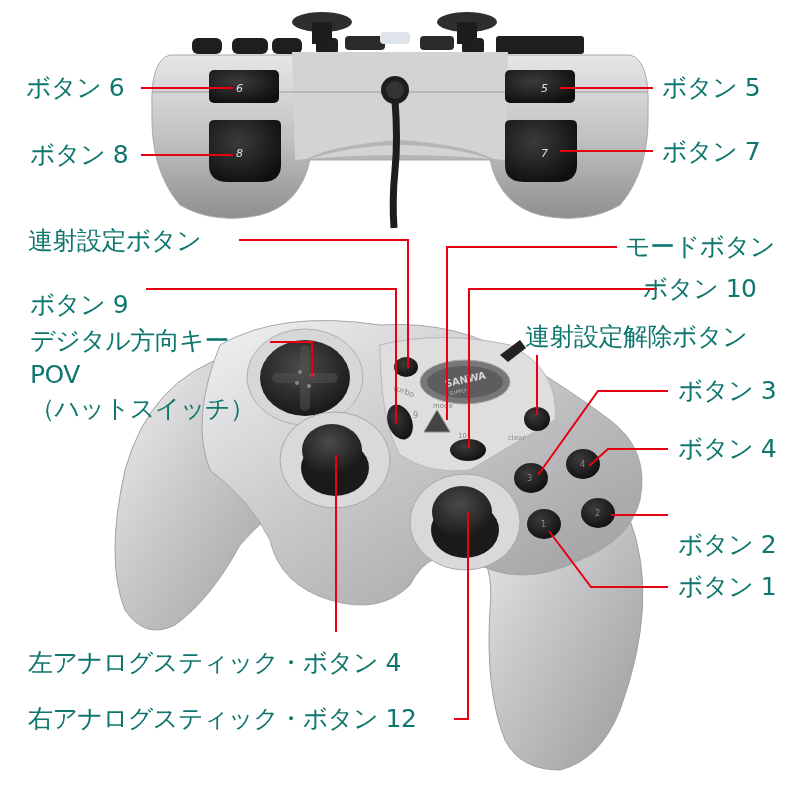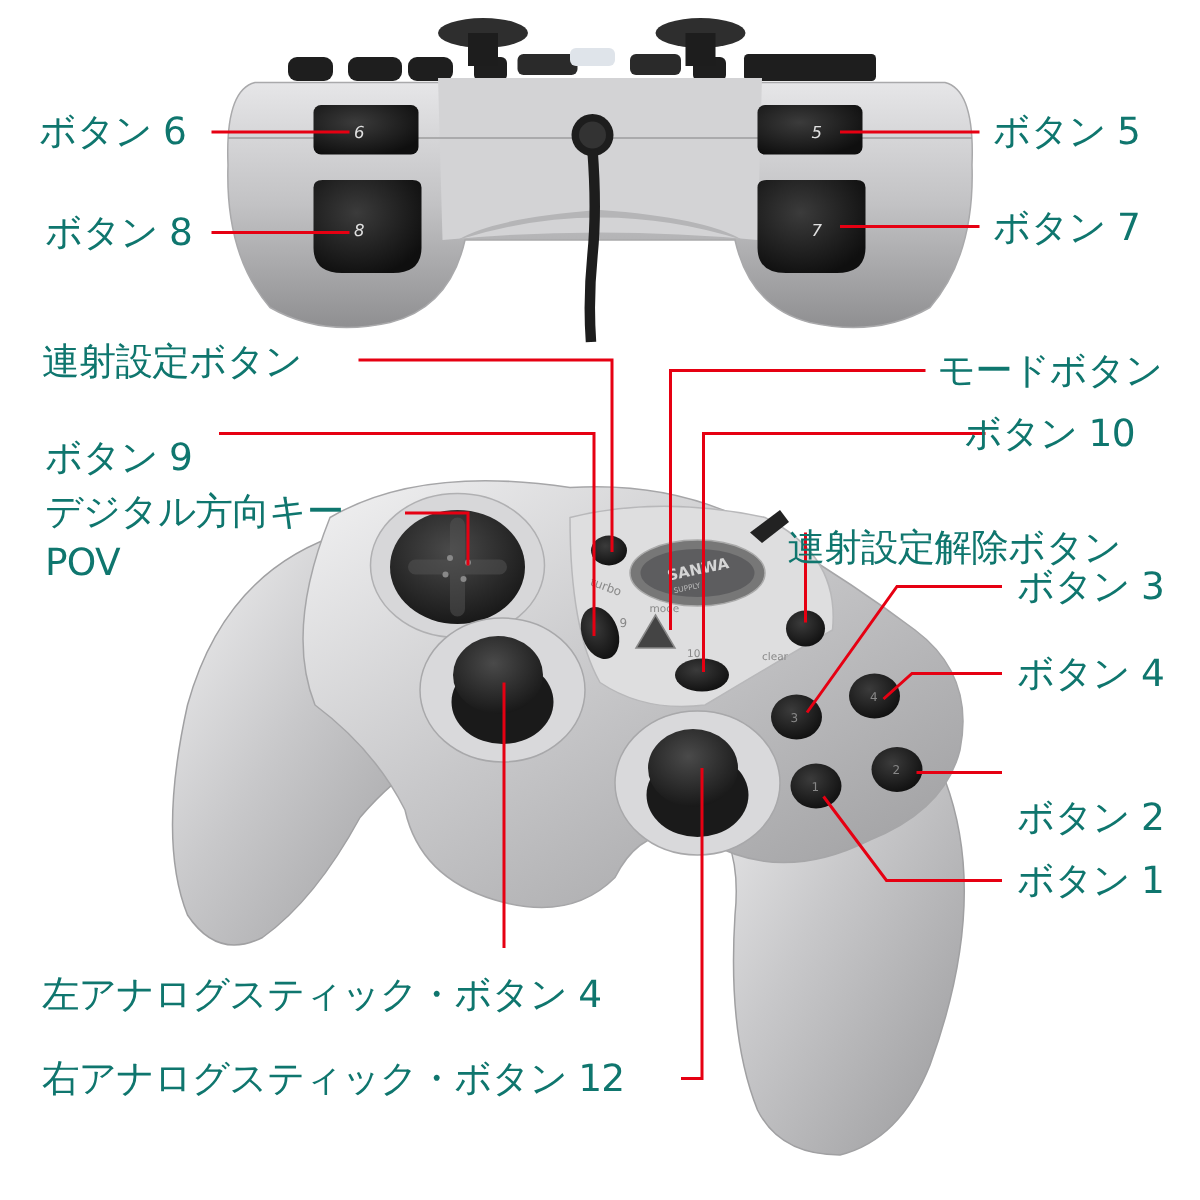--- a/index.html
+++ b/index.html
@@ -158,24 +158,25 @@
 <div class="lbl" style="left:26px; top:73px;">ボタン 6</div>
 <div class="lbl" style="left:30px; top:140px;">ボタン 8</div>
 <div class="lbl" style="left:662px; top:73px;">ボタン 5</div>
 <div class="lbl" style="left:662px; top:137px;">ボタン 7</div>
 
 <div class="lbl" style="left:28px; top:226px;">連射設定ボタン</div>
 <div class="lbl" style="left:30px; top:290px;">ボタン 9</div>
 <div class="lbl ml" style="left:30px; top:324px;">
   <div>デジタル方向キー</div>
   <div>POV</div>
+  <div>（ハットスイッチ）</div>
 </div>
 
 <div class="lbl" style="left:625px; top:232px;">モードボタン</div>
 <div class="lbl" style="left:643px; top:274px;">ボタン 10</div>
-<div class="lbl" style="left:525px; top:322px;margin-top:28px;">連射設定解除ボタン</div>
+<div class="lbl" style="left:525px; top:322px;">連射設定解除ボタン</div>
 <div class="lbl" style="left:678px; top:376px;">ボタン 3</div>
 <div class="lbl" style="left:678px; top:434px;">ボタン 4</div>
 <div class="lbl" style="left:678px; top:500px;margin-top:30px;">ボタン 2</div>
 <div class="lbl" style="left:678px; top:572px;">ボタン 1</div>
 
 <div class="lbl" style="left:28px; top:648px;">左アナログスティック・ボタン 4</div>
 <div class="lbl" style="left:28px; top:704px;">右アナログスティック・ボタン 12</div>
 
 </body></html>

